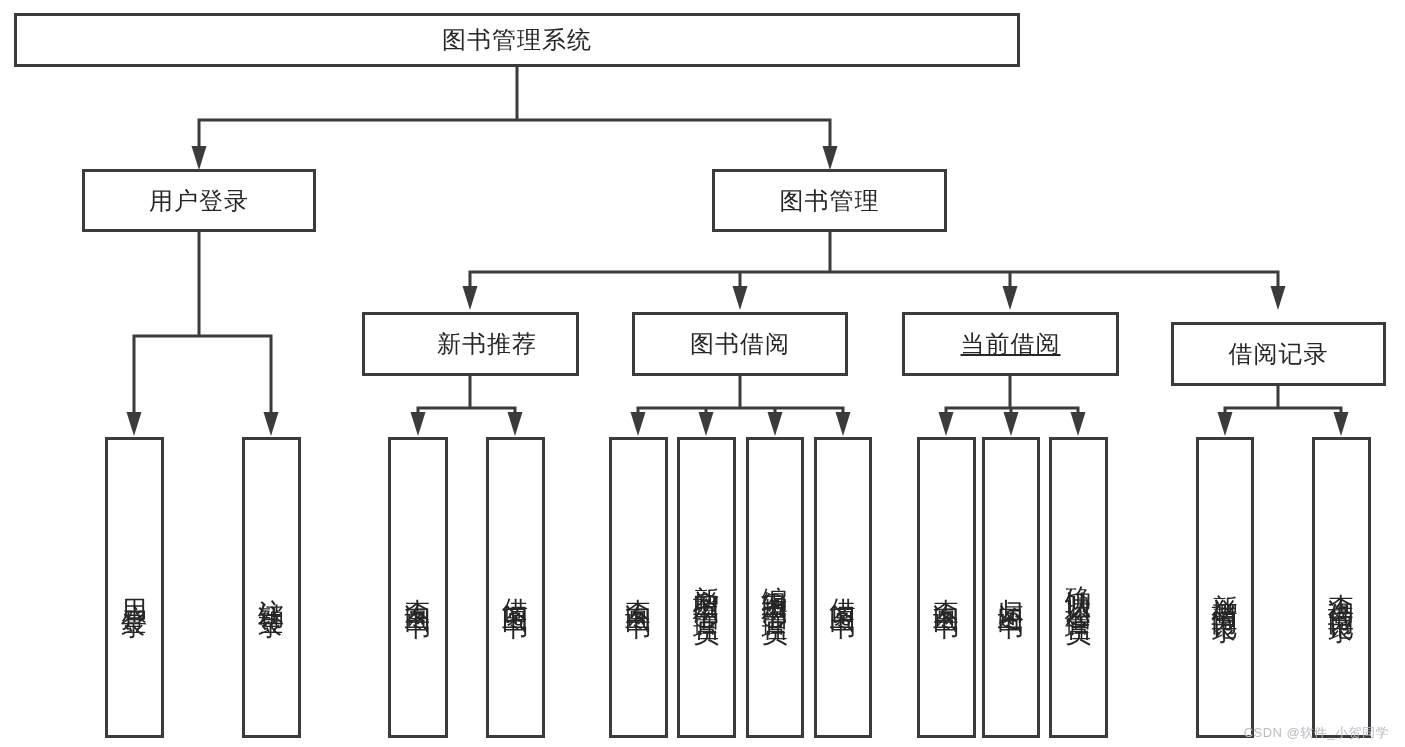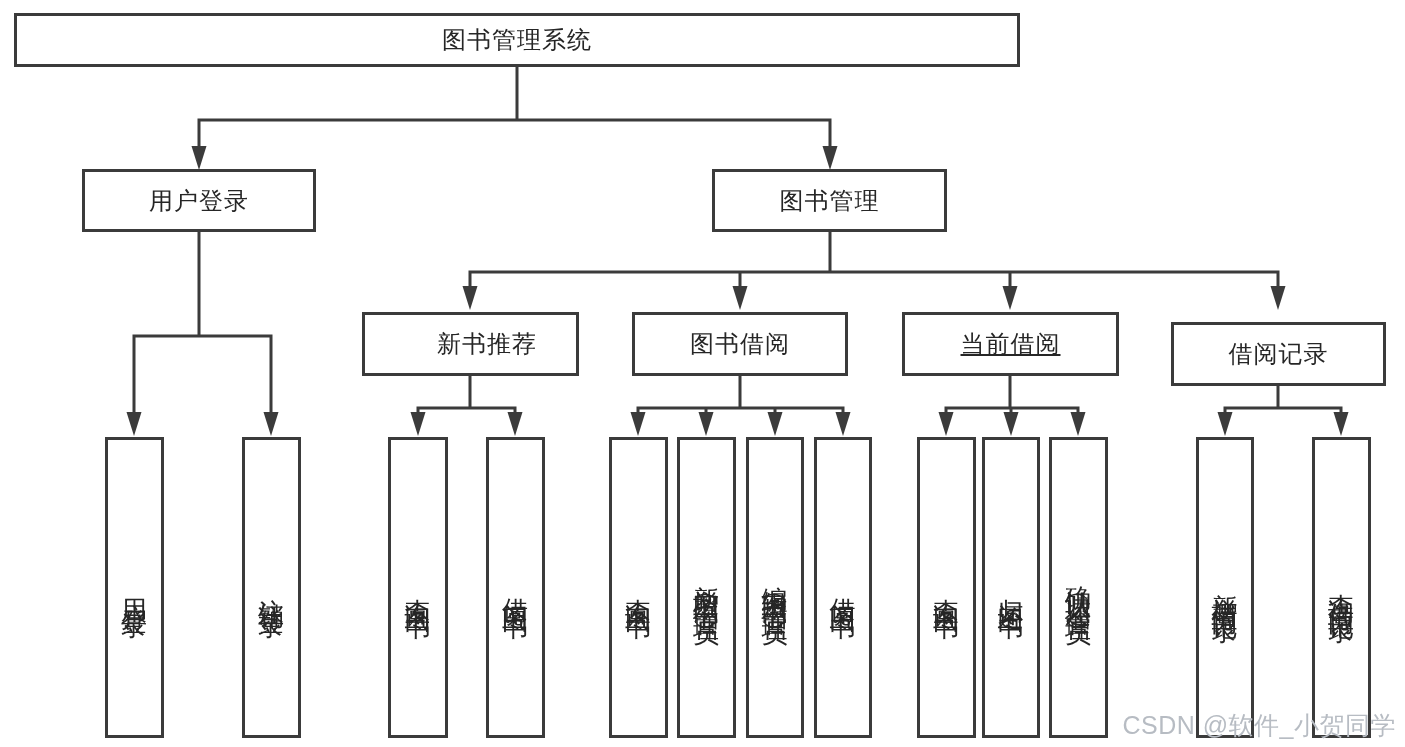--- a/index.html
+++ b/index.html
@@ -34,22 +34,22 @@
   .v-node .v-label{
     writing-mode:vertical-rl;
     text-orientation:mixed;
     font-size:26px;
     letter-spacing:5px;
     line-height:1;
     white-space:nowrap;
   }
   .watermark{
     position:absolute;
-    right:9px;bottom:5px;
-    font-size:25px;
+    right:16px;bottom:5px;
+    font-size:13px;
     letter-spacing:0.5px;
     color:var(--watermark);
     white-space:nowrap;
   }
 </style>
 </head>
 <body>
 
 <div class="stage">
 

